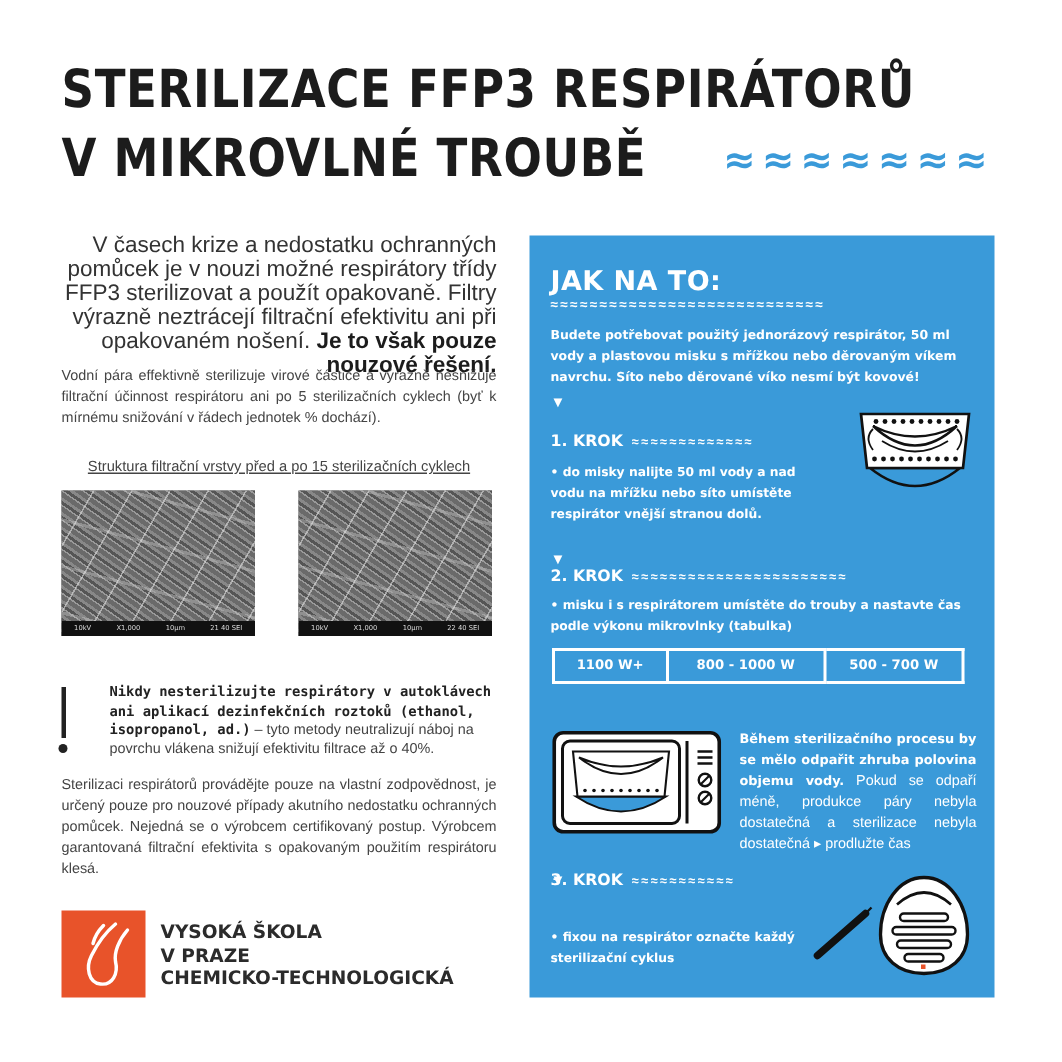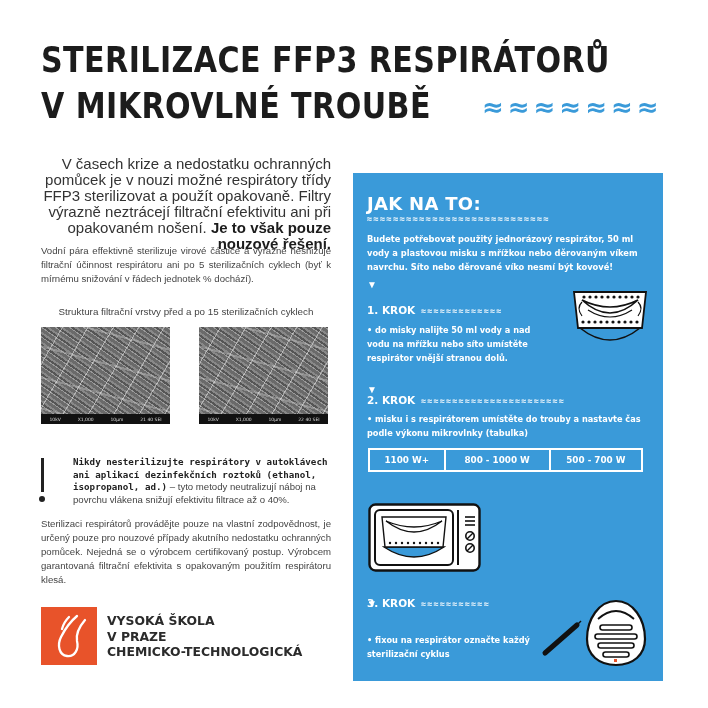--- a/index.html
+++ b/index.html
@@ -8,39 +8,39 @@
 
   .title { position: absolute; left: 41px; font-family: "DejaVu Sans", sans-serif; font-weight: bold; color: #1c1c1c; letter-spacing: 0.5px; white-space: nowrap; }
   .title.l1 { top: 40px; font-size: 35px; transform: scaleX(0.86); transform-origin: left top; }
   .title.l2 { top: 86px; font-size: 35px; transform: scaleX(0.86); transform-origin: left top; }
   .title-waves { position: absolute; left: 482px; top: 92px; color: #3a9ad9; font-size: 26px; font-weight: bold; letter-spacing: 4px; font-family: "DejaVu Sans", sans-serif; }
 
   .intro { position: absolute; left: 41px; top: 156px; width: 290px; font-size: 15px; line-height: 16px; color: #333; text-align: right; }
   .intro b { color: #1c1c1c; }
   .para2 { position: absolute; left: 41px; top: 244px; width: 290px; font-size: 9.6px; line-height: 14px; color: #444; text-align: justify; }
 
-  .sem-caption { position: absolute; left: 41px; top: 306px; width: 290px; text-align: center; font-size: 9.8px; color: #444; }
+  .sem-caption { position: absolute; left: 41px; top: 306px; width: 290px; text-align: center; font-size: 9.8px; color: #444; text-decoration: underline; }
   .sem { position: absolute; top: 327px; width: 129px; height: 97px; background: repeating-linear-gradient(35deg, #555 0 2px, #888 2px 4px, #6a6a6a 4px 7px, #9a9a9a 7px 8px), linear-gradient(#707070, #505050); overflow: hidden; }
   .sem::before { content: ""; position: absolute; inset: 0; background: repeating-linear-gradient(-60deg, transparent 0 9px, rgba(230,230,230,0.55) 9px 10px, transparent 10px 22px), repeating-linear-gradient(15deg, transparent 0 14px, rgba(200,200,200,0.4) 14px 16px, transparent 16px 30px); }
   .sem .sem-bar { position: absolute; left: 0; right: 0; bottom: 0; height: 10px; background: #111; color: #ddd; font-size: 4.5px; display: flex; justify-content: space-around; align-items: center; font-family: "DejaVu Sans", sans-serif; }
   .sem1 { left: 41px; }
   .sem2 { left: 199px; }
 
   .warning { position: absolute; left: 41px; top: 456px; width: 290px; }
   .warn-bar { position: absolute; left: 0; top: 2px; width: 3px; height: 34px; background: #222; }
   .warn-dot { position: absolute; left: -2px; top: 40px; width: 6px; height: 6px; border-radius: 50%; background: #222; }
   .warn-text { margin-left: 32px; font-size: 9.6px; line-height: 12.5px; color: #444; }
   .warn-text b { color: #222; font-family: "DejaVu Sans Mono", monospace; font-size: 9.2px; }
 
   .para3 { position: absolute; left: 41px; top: 517px; width: 290px; font-size: 9.6px; line-height: 14px; color: #444; text-align: justify; }
 
   .logo { position: absolute; left: 41px; top: 607px; width: 56px; height: 58px; background: #e8532a; }
   .logo-text { position: absolute; left: 107px; top: 613px; font-family: "DejaVu Sans", sans-serif; font-weight: bold; font-size: 12.4px; line-height: 15.5px; color: #2b2b2b; }
 
-  .panel { position: absolute; left: 353px; top: 157px; width: 310px; height: 508px; background: #3a9ad9; color: #ffffff; margin-top: 16px; }
+  .panel { position: absolute; left: 353px; top: 157px; width: 310px; height: 508px; background: #3a9ad9; color: #ffffff; }
   .panel .p-title { position: absolute; left: 14px; top: 20px; font-family: "DejaVu Sans", sans-serif; font-weight: bold; font-size: 18px; letter-spacing: 0.3px; }
   .panel .p-waves { position: absolute; left: 14px; top: 41px; font-size: 9px; font-weight: bold; letter-spacing: 1.6px; white-space: nowrap; }
   .panel .p-intro { position: absolute; left: 14px; top: 59px; width: 290px; font-family: "DejaVu Sans", sans-serif; font-weight: bold; font-size: 8.3px; line-height: 14px; }
   .tri { position: absolute; left: 14px; font-size: 10px; }
   .step-h { position: absolute; left: 14px; font-family: "DejaVu Sans", sans-serif; font-weight: bold; font-size: 10.5px; white-space: nowrap; }
   .step-h .w { font-size: 8.5px; letter-spacing: 1.6px; margin-left: 6px; font-family: "Liberation Sans", sans-serif; }
   .step-t { position: absolute; left: 14px; font-family: "DejaVu Sans", sans-serif; font-weight: bold; font-size: 8.2px; line-height: 14px; }
 
   table.pw { position: absolute; left: 15px; top: 275px; width: 275px; border-collapse: collapse; }
   table.pw td { border: 2px solid #ffffff; height: 22px; text-align: center; font-family: "DejaVu Sans", sans-serif; font-weight: bold; font-size: 8.8px; color: #fff; }
@@ -177,20 +177,23 @@
         <circle cx="34" cy="40" r="1.2"></circle>
         <circle cx="40" cy="40" r="1.2"></circle>
         <circle cx="46" cy="40" r="1.2"></circle>
         <circle cx="52" cy="40" r="1.2"></circle>
         <circle cx="58" cy="40" r="1.2"></circle>
         <circle cx="64" cy="40" r="1.2"></circle>
         <circle cx="70" cy="40" r="1.2"></circle>
       </g>
   </svg>
 
+  <div class="steril">
+    <b>Během sterilizačního procesu by se mělo odpařit zhruba polovina objemu vody.</b><span> Pokud se odpaří méně, produkce páry nebyla dostatečná a sterilizace nebyla dostatečná ▸ prodlužte čas</span>
+  </div>
 
   <div class="tri" style="top:425px">▼</div>
   <div class="step-h" style="top:424px">
     <span>3. KROK</span><span class="w">≈≈≈≈≈≈≈≈≈≈≈</span>
   </div>
   <div class="step-t" style="top:460px;width:170px">• fixou na respirátor označte každý sterilizační cyklus</div>
 
   <svg style="left:186px;top:446px" width="44" height="40" viewBox="0 0 44 40">
     <line x1="6" y1="34" x2="38" y2="6" stroke="#111" stroke-width="5" stroke-linecap="round"></line>
     <line x1="38" y1="6" x2="42" y2="2" stroke="#111" stroke-width="1.5"></line>

